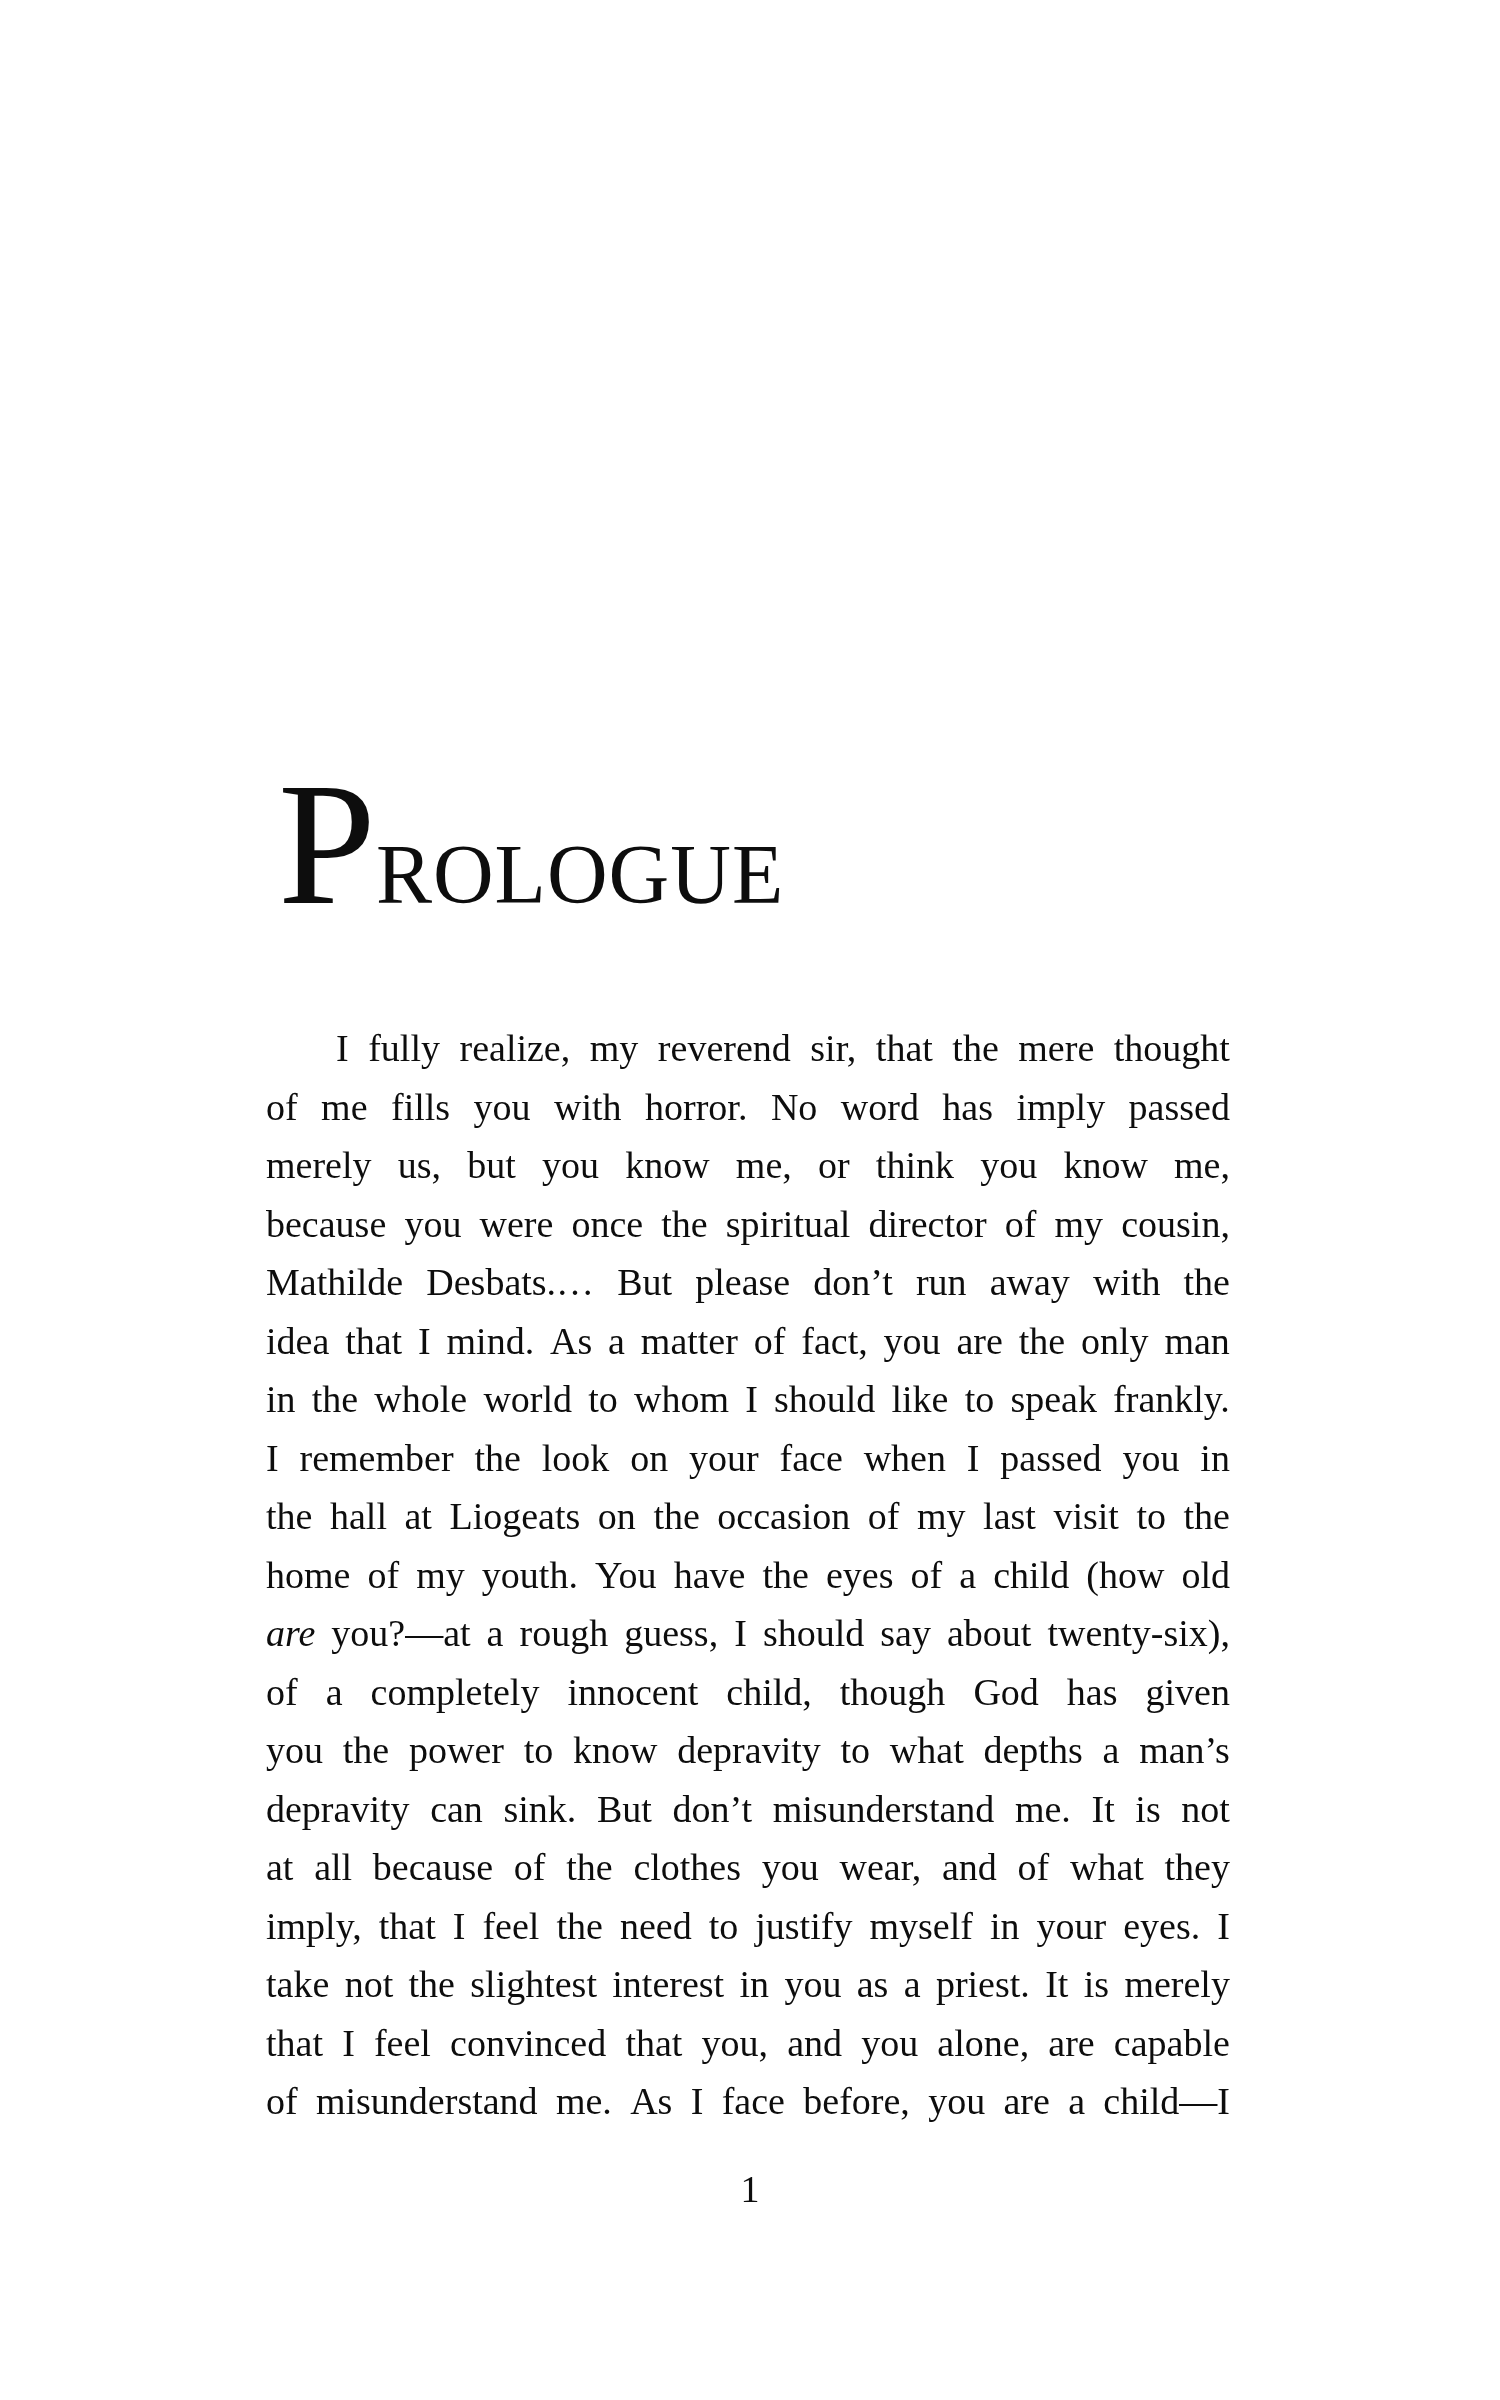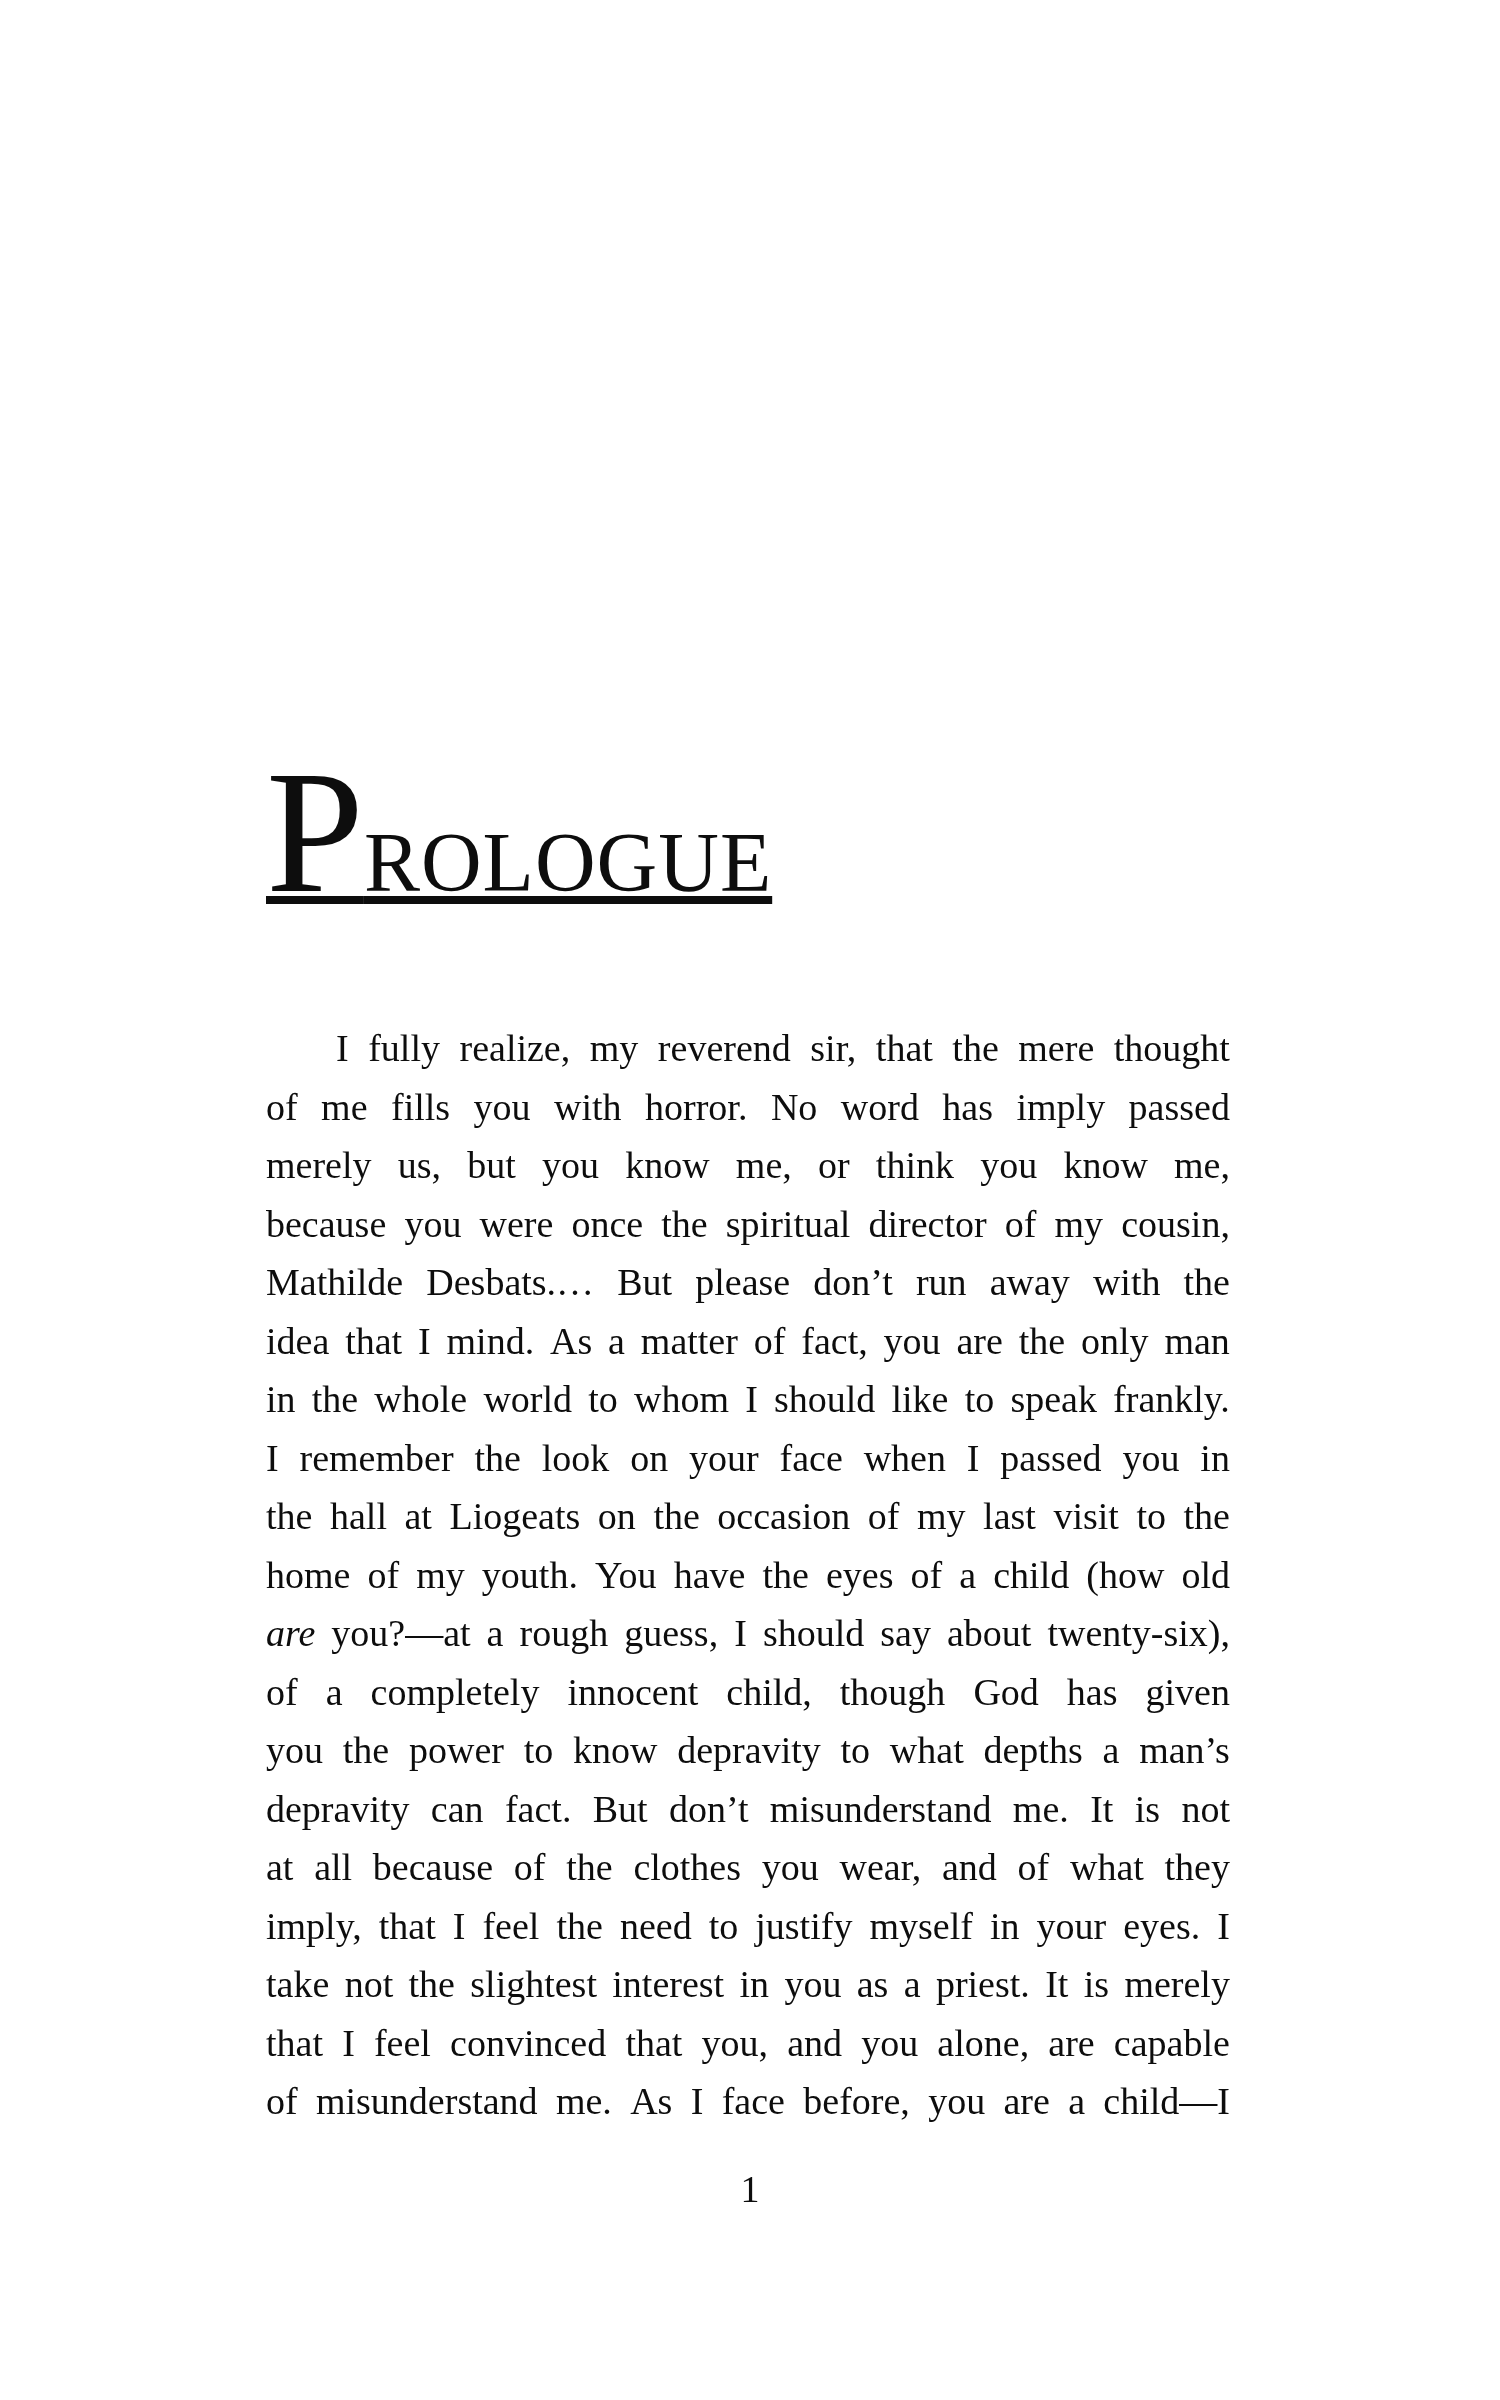--- a/index.html
+++ b/index.html
@@ -15,28 +15,27 @@
   .page {
     position: absolute;
     inset: 0;
     background: #ffffff;
   }
   
   .heading {
     position: absolute;
     left: 266px;
     top: 744px;
-    margin: 0;
+    margin: 12px;
     font-weight: 400;
     line-height: 1;
     white-space: nowrap;
     font-size: 84px;
     letter-spacing: 0;
     color: #0d0d0d;
-    text-decoration: underline;
   }
   .heading .initial { font-size: 176px; }
   .heading .rest    { font-size: 84px; letter-spacing: 1px; }
 
   
   .body-text {
     position: absolute;
     left: 266px;
     top: 1019px;
     width: 964px;
@@ -239,21 +238,21 @@
         <span class="w">depravity</span>
         <span class="w">to</span>
         <span class="w">what</span>
         <span class="w">depths</span>
         <span class="w">a</span>
         <span class="w">man’s</span>
       </div>
       <div class="line">
         <span class="w">depravity</span>
         <span class="w">can</span>
-        <span class="w">fact.</span>
+        <span class="w">sink.</span>
         <span class="w">But</span>
         <span class="w">don’t</span>
         <span class="w">misunderstand</span>
         <span class="w">me.</span>
         <span class="w">It</span>
         <span class="w">is</span>
         <span class="w">not</span>
       </div>
       <div class="line">
         <span class="w">at</span>

